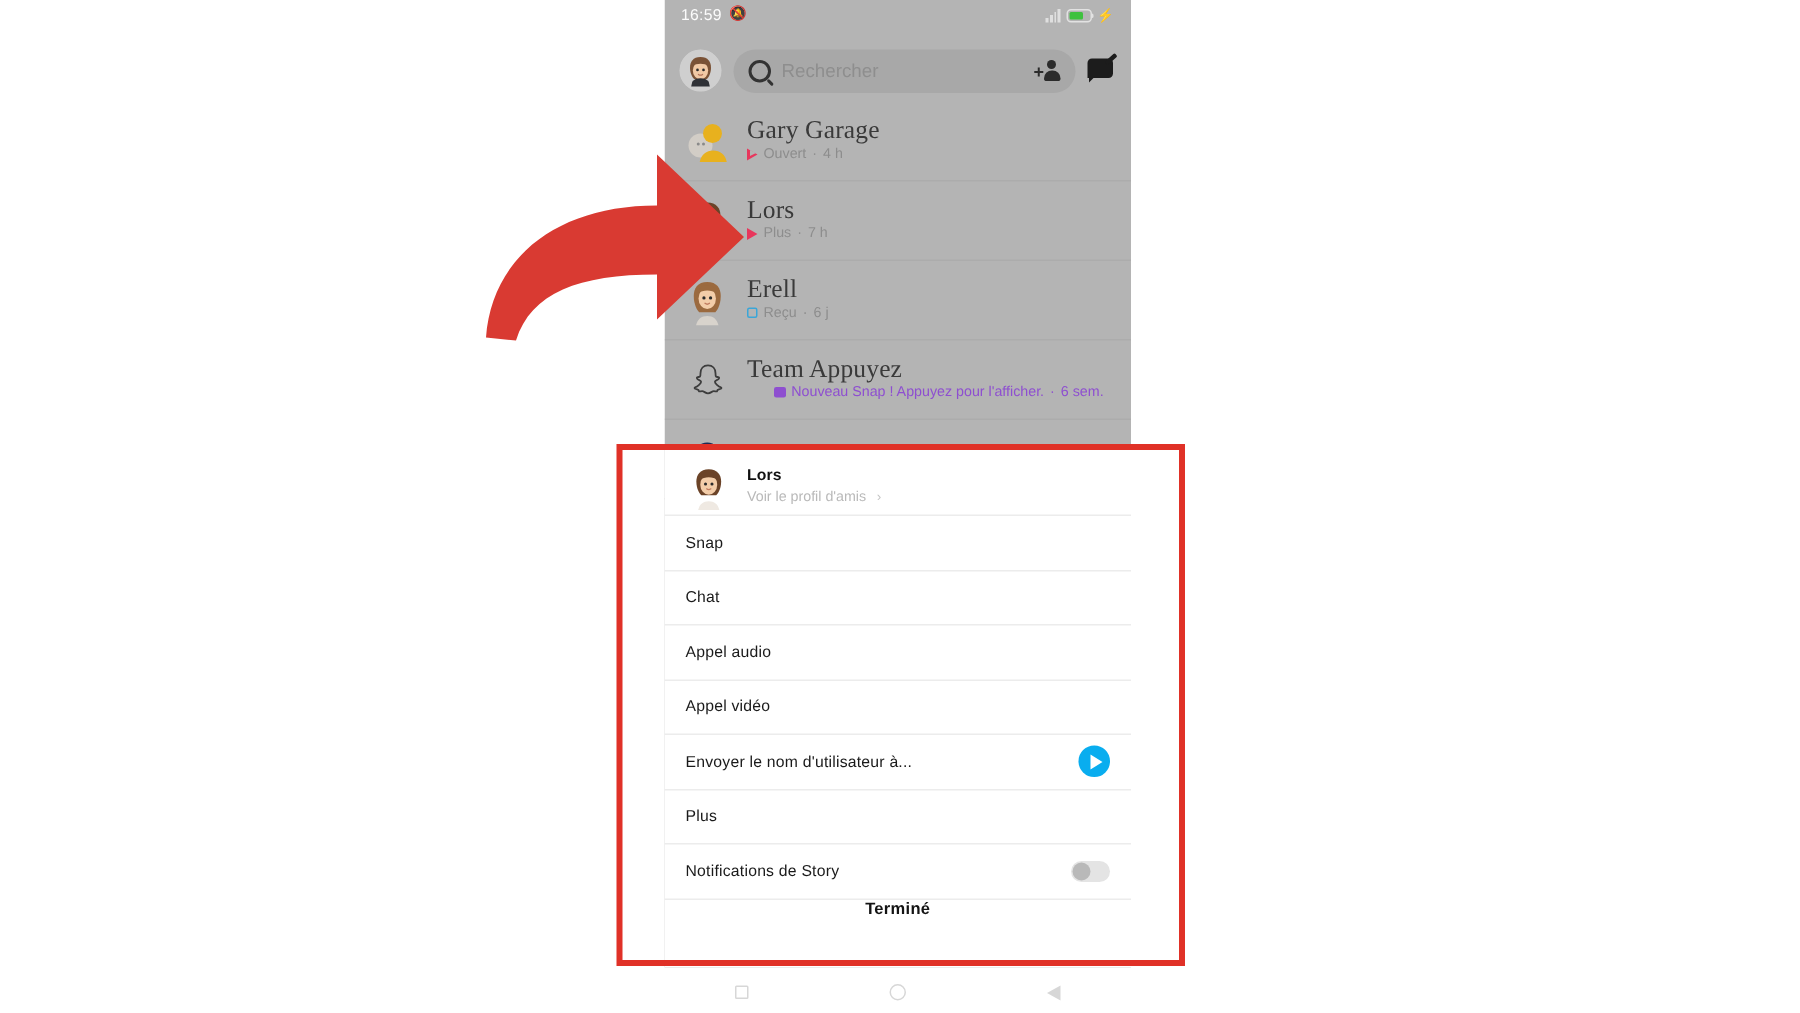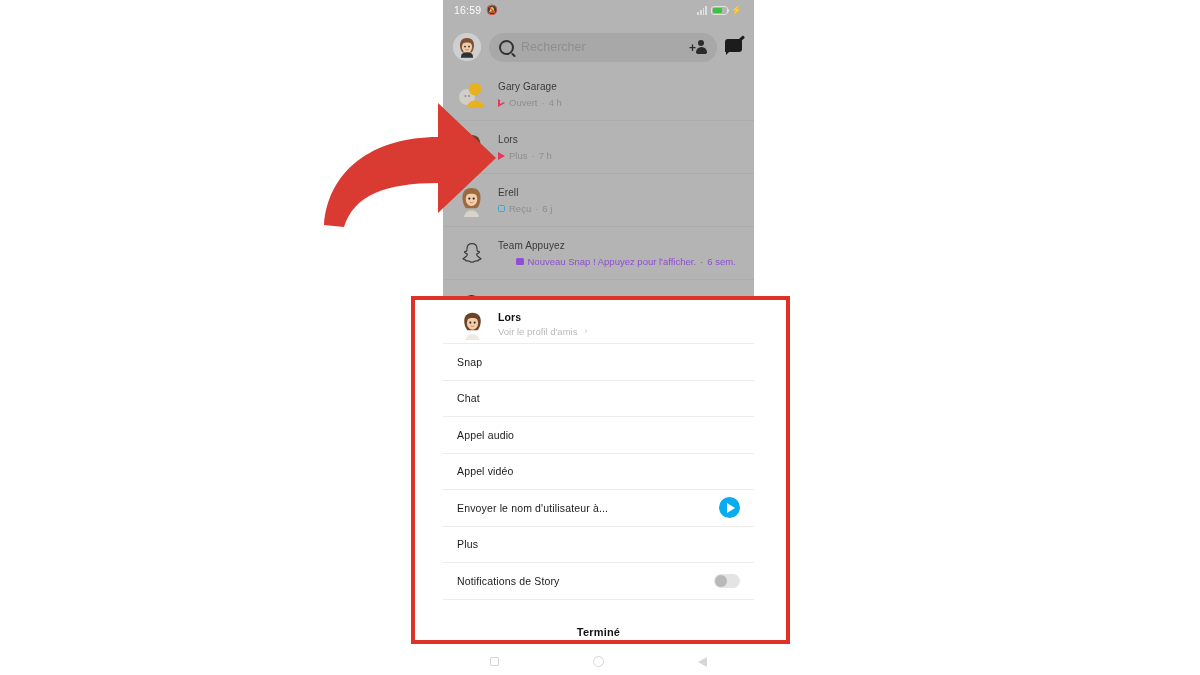--- a/index.html
+++ b/index.html
@@ -220,25 +220,26 @@
   }
   .chat-av {
     width: 33px; height: 33px;
     flex: 0 0 auto;
     position: relative;
     border-radius: 50%;
     overflow: visible;
   }
   .chat-meta { flex: 1 1 auto; min-width: 0; }
   .chat-name {
-    font-size: 10px;
+    font-size: 17px;
     color: #3a3a3a;
     letter-spacing: 0.1px;
     line-height: 15px;
     white-space: nowrap;
+    font-family: Liberation Serif, serif;
   }
   .chat-sub {
     font-size: 9.5px;
     color: #8d8d8d;
     line-height: 13px;
     margin-top: 2px;
     display: flex;
     align-items: center;
     gap: 4px;
     white-space: nowrap;
@@ -387,21 +388,21 @@
   .toggle .knob {
     position: absolute;
     left: 1px; top: 1px;
     width: 12px; height: 12px;
     border-radius: 50%;
     background: #b9b9b9;
   }
   .sheet-done {
     height: 38px;
     display: flex;
-    align-items: flex-end;
+    align-items: flex-start;
     justify-content: center;
     font-size: 11px;
     font-weight: 700;
     color: #141414;
     letter-spacing: 0.2px;
   }
 
   
   #nav-bar {
     position: absolute;

